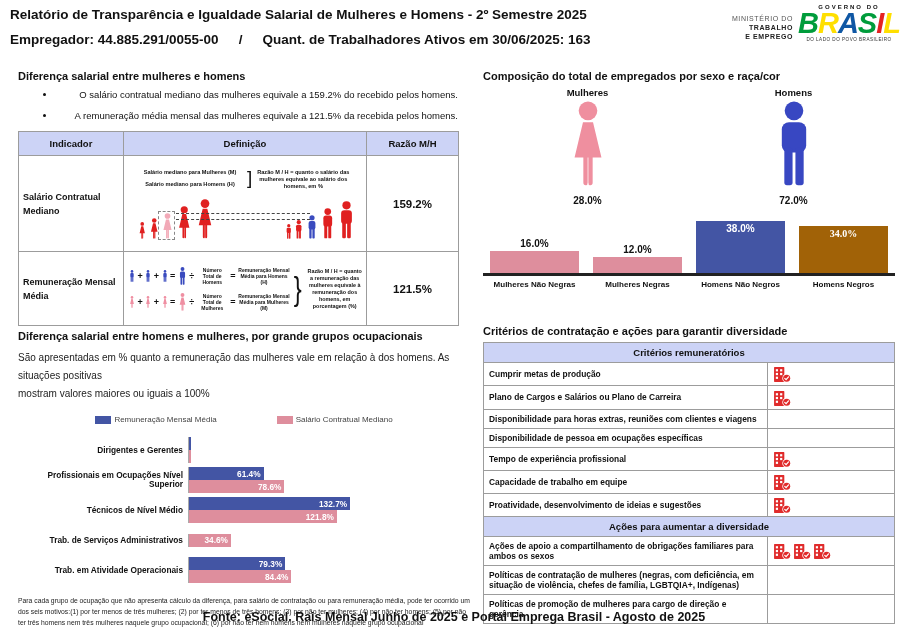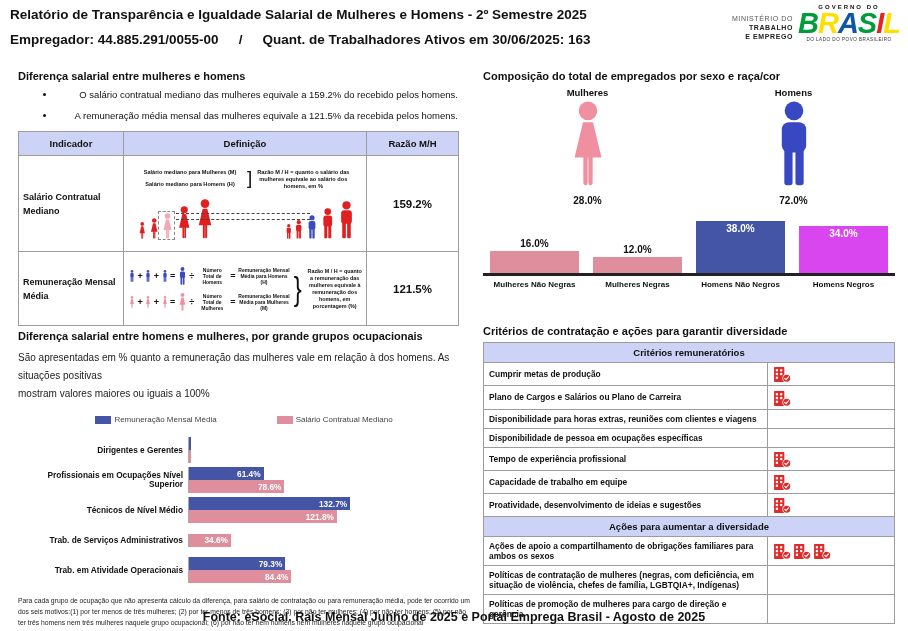--- a/index.html
+++ b/index.html
@@ -307,21 +307,21 @@
         <div class="comp-col">
           <div class="comp-val">12.0%</div>
           <div class="comp-bar" style="height: 16.5px; background: rgb(222, 142, 157);"></div>
         </div>
         <div class="comp-col">
           <div class="comp-bar" style="height: 52.25px; background: rgb(67, 85, 164);">
             <div class="comp-val inside">38.0%</div>
           </div>
         </div>
         <div class="comp-col">
-          <div class="comp-bar" style="height: 46.75px; background: #d946ef;">
+          <div class="comp-bar" style="height: 46.75px; background: #a16207; font-family: Liberation Serif, serif;">
             <div class="comp-val inside">34.0%</div>
           </div>
         </div>
       </div>
     <div class="comp-cats" id="comp-cats">
         <div class="comp-cat">Mulheres Não Negras</div>
         <div class="comp-cat">Mulheres Negras</div>
         <div class="comp-cat">Homens Não Negros</div>
         <div class="comp-cat">Homens Negros</div>
       </div>

